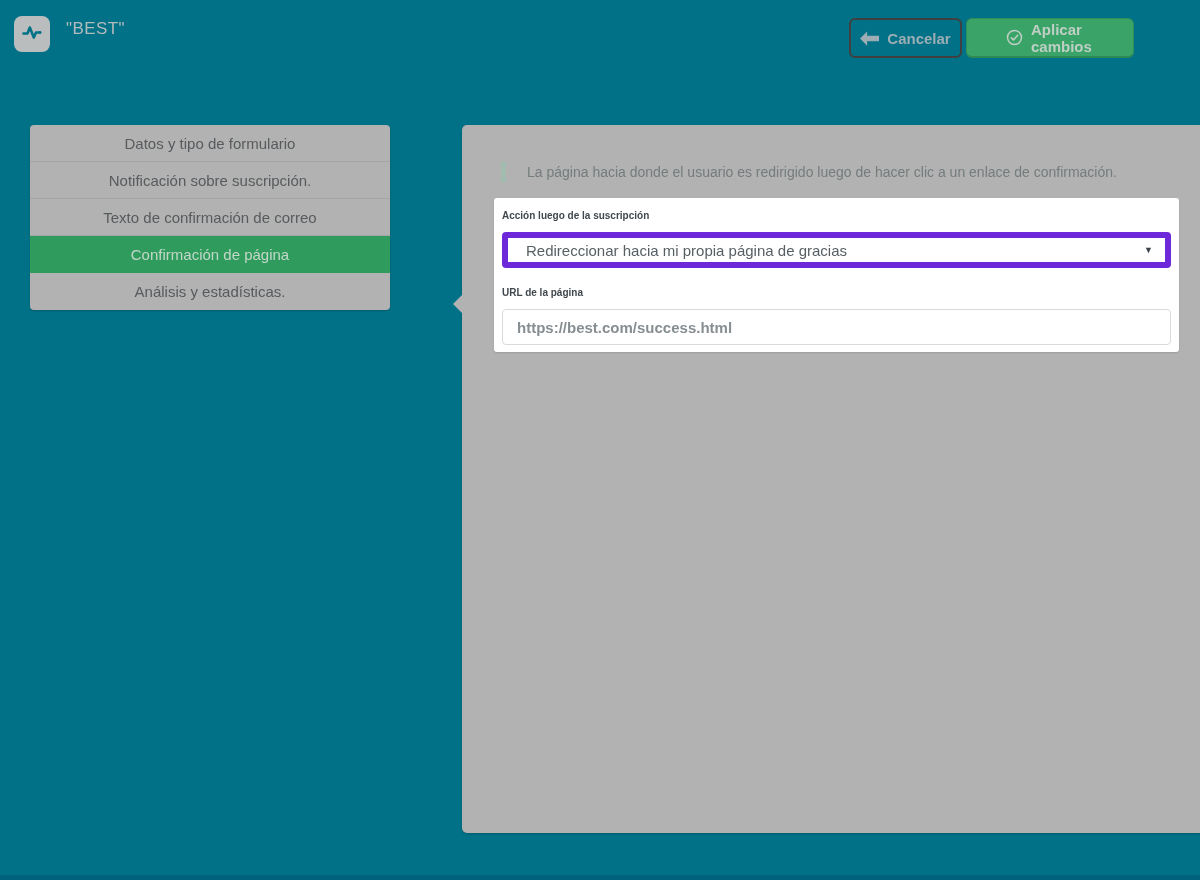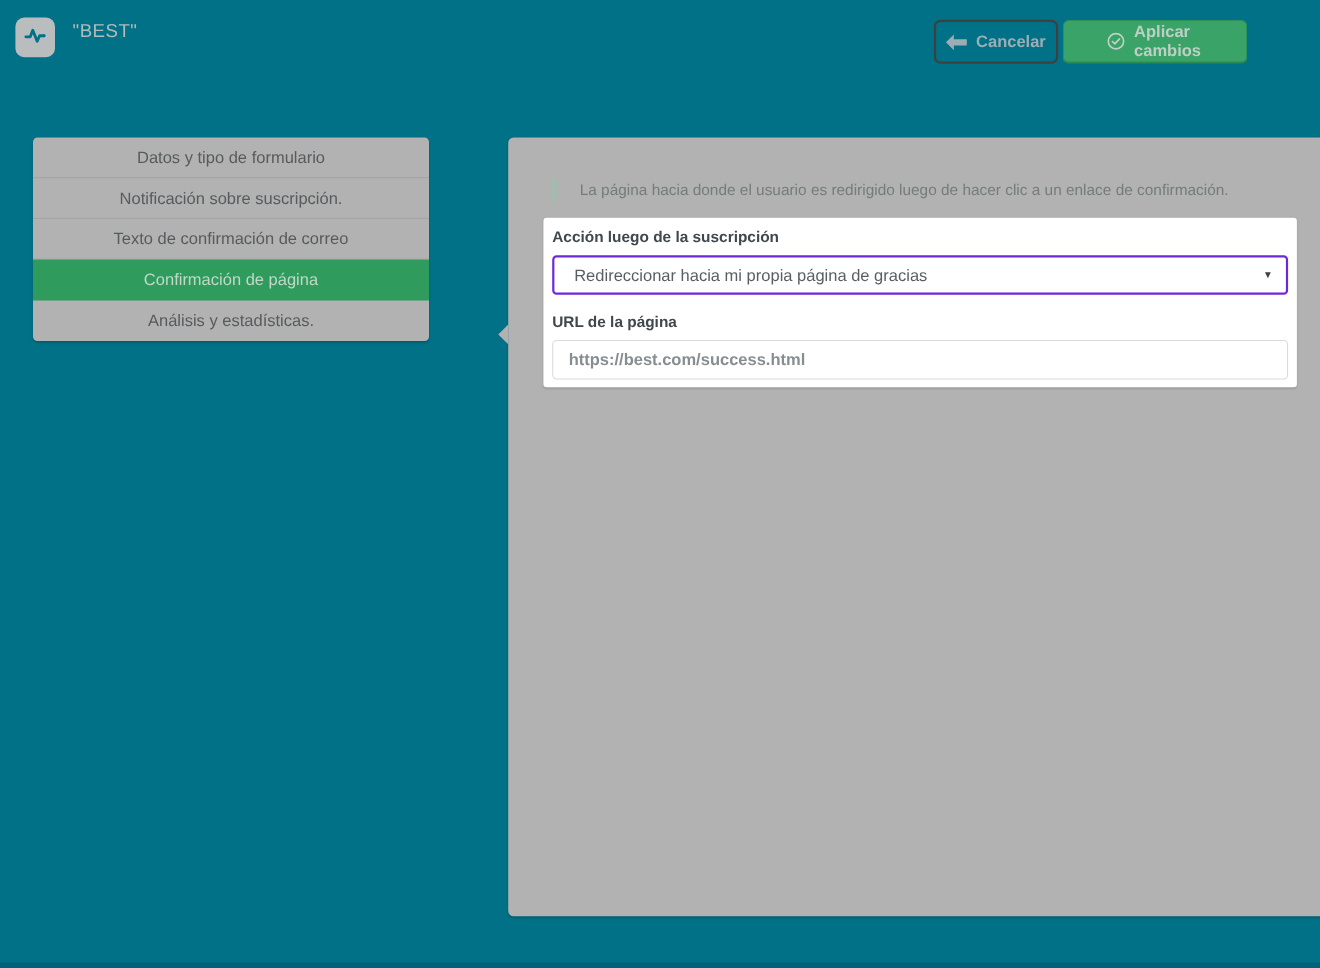--- a/index.html
+++ b/index.html
@@ -87,28 +87,28 @@
   .info-text { font-size: 14px; color: #757c7d; }
   
   .card {
     position: absolute; left: 32px; top: 73px;
     width: 685px; height: 154px;
     background: #ffffff; border-radius: 3px;
     padding: 9px 8px;
     box-shadow: 0 1px 2px rgba(0,0,0,0.12);
   }
   .field-label {
-    font-size: 14px; font-weight: 600; color: #40484e;
+    font-size: 10px; font-weight: 600; color: #40484e;
     margin-bottom: 8px; line-height: 17px;
   }
   .select-box {
     position: relative;
     width: 669px; height: 36px;
     background: #fff;
-    border: 2px solid #6d28d9; border-radius: 4px;
+    border: 6px solid #6d28d9; border-radius: 4px;
     display: flex; align-items: center;
     padding: 0 28px 0 18px;
     font-size: 15px; color: #585f63;
     cursor: pointer;
     margin-bottom: 16px;
   }
   .select-caret {
     position: absolute; right: 12px; top: 50%;
     transform: translateY(-50%);
     font-size: 9px; color: #3c4247;

